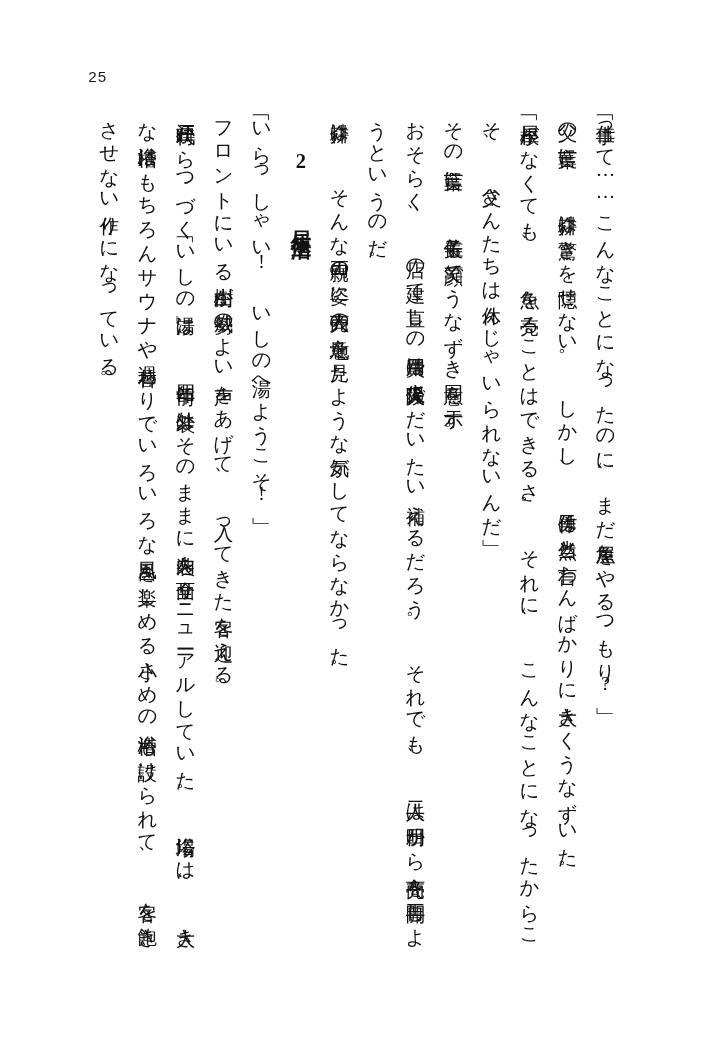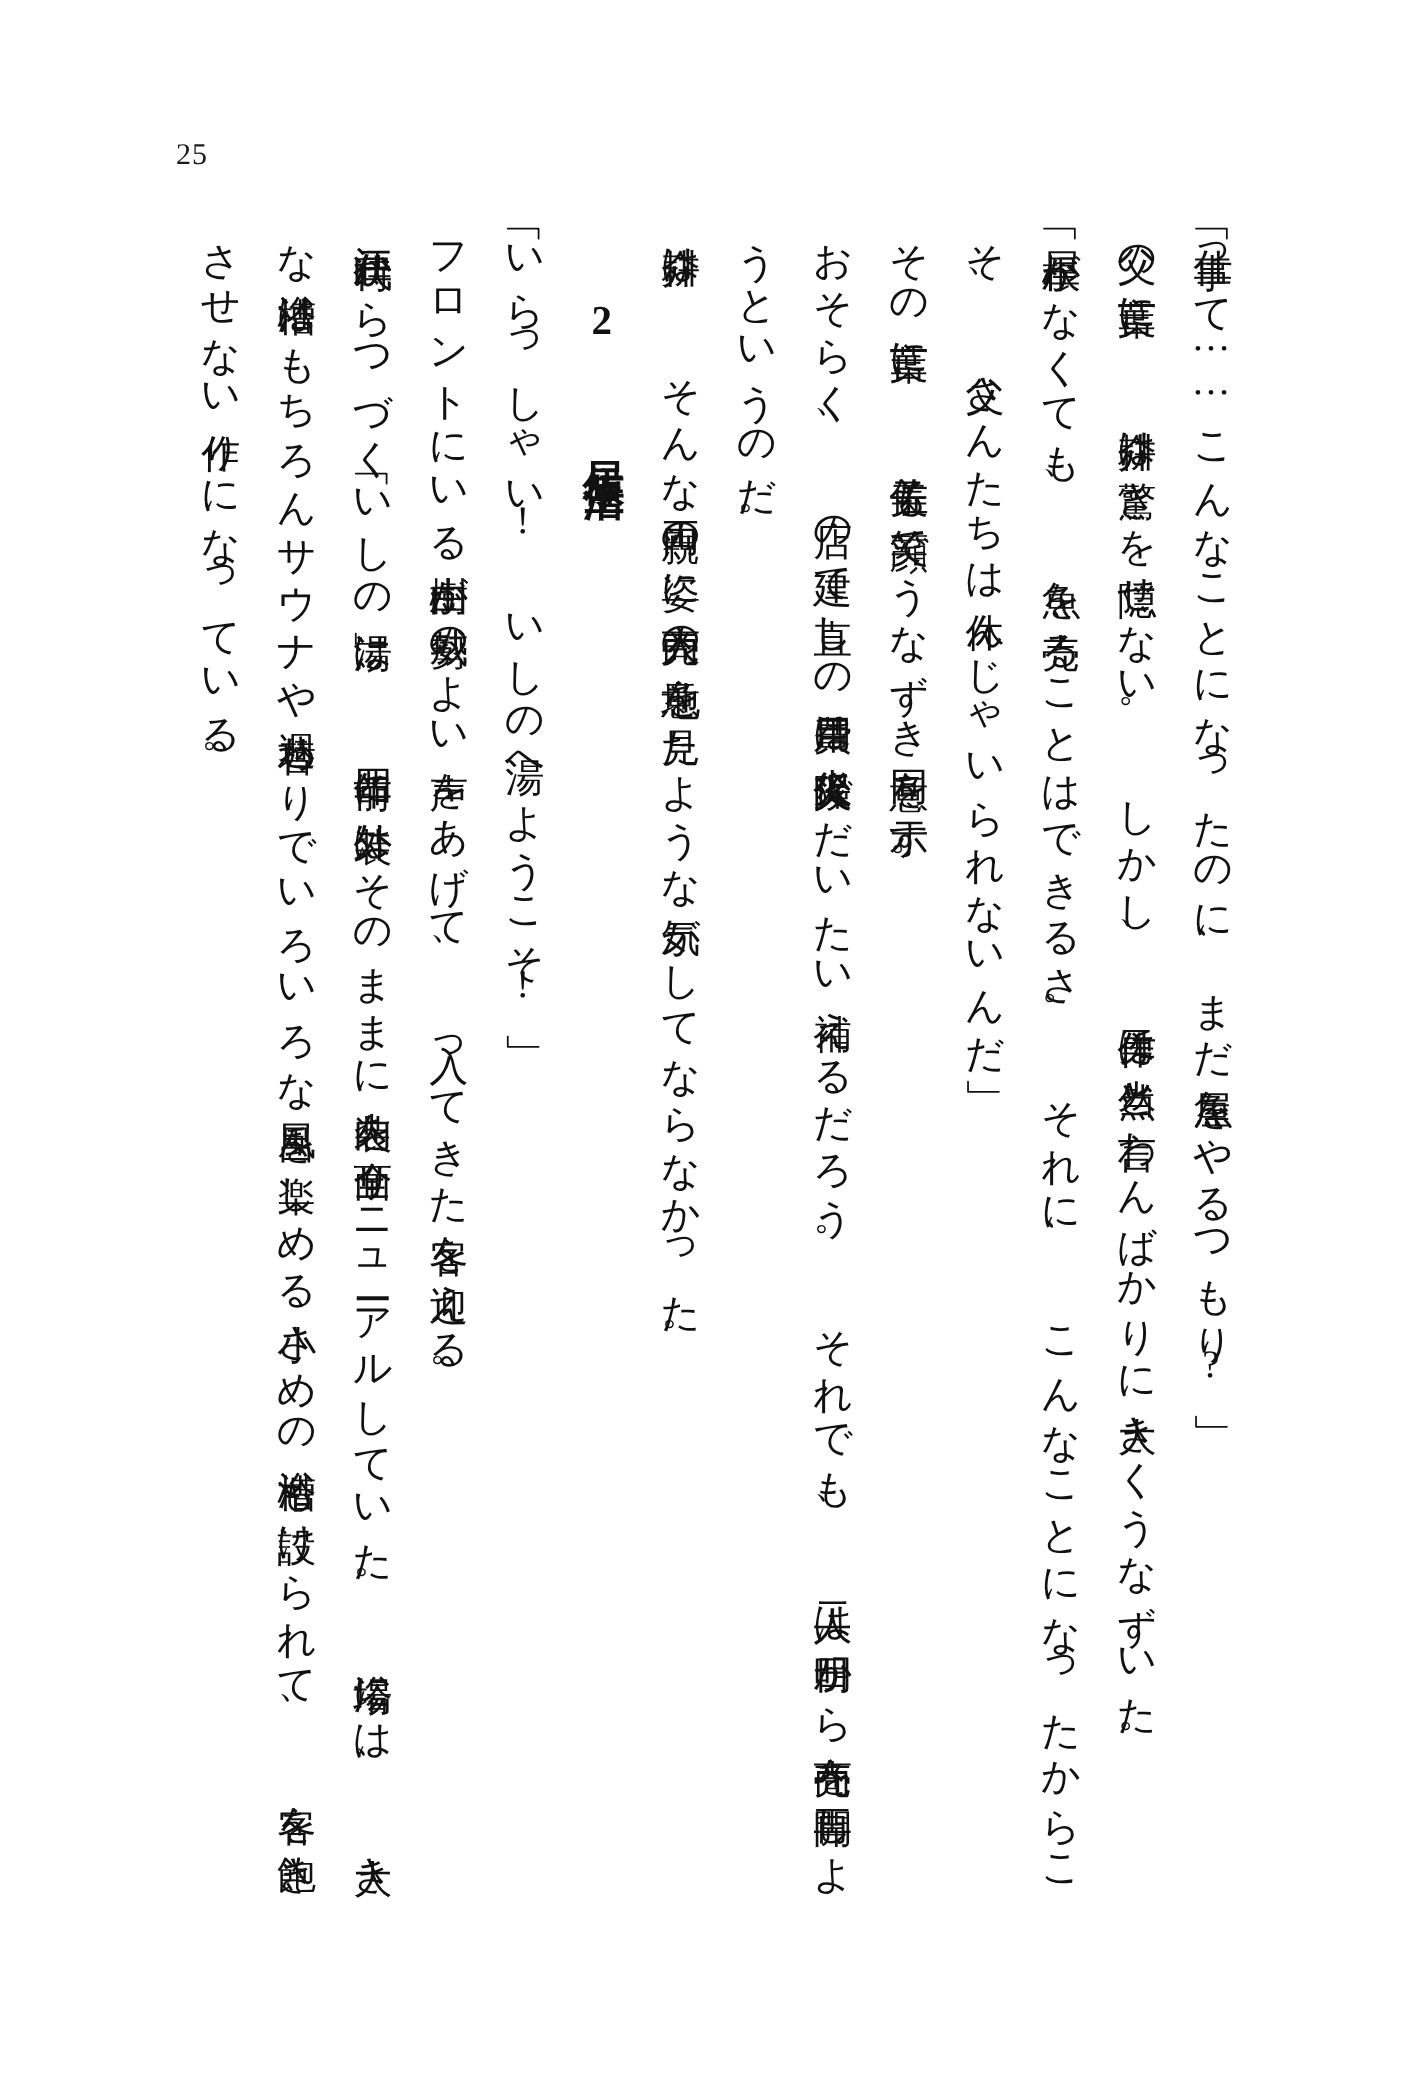--- a/index.html
+++ b/index.html
@@ -18,21 +18,21 @@
     position: relative;
     width: 710px;
     height: 1050px;
     background: #ffffff;
   }
   #page-number {
     position: absolute;
     left: 88px;
     top: 70px;
     font-size: 15px;
-    font-family: Liberation Serif, serif;
+    font-family: Liberation Mono, monospace;
     color: #1a1a1a;
     letter-spacing: 0.5px;
   }
   #body-text {
     position: absolute;
     right: 86px;
     top: 108px;
     height: 830px;
     width: 540px;
     writing-mode: vertical-rl;

